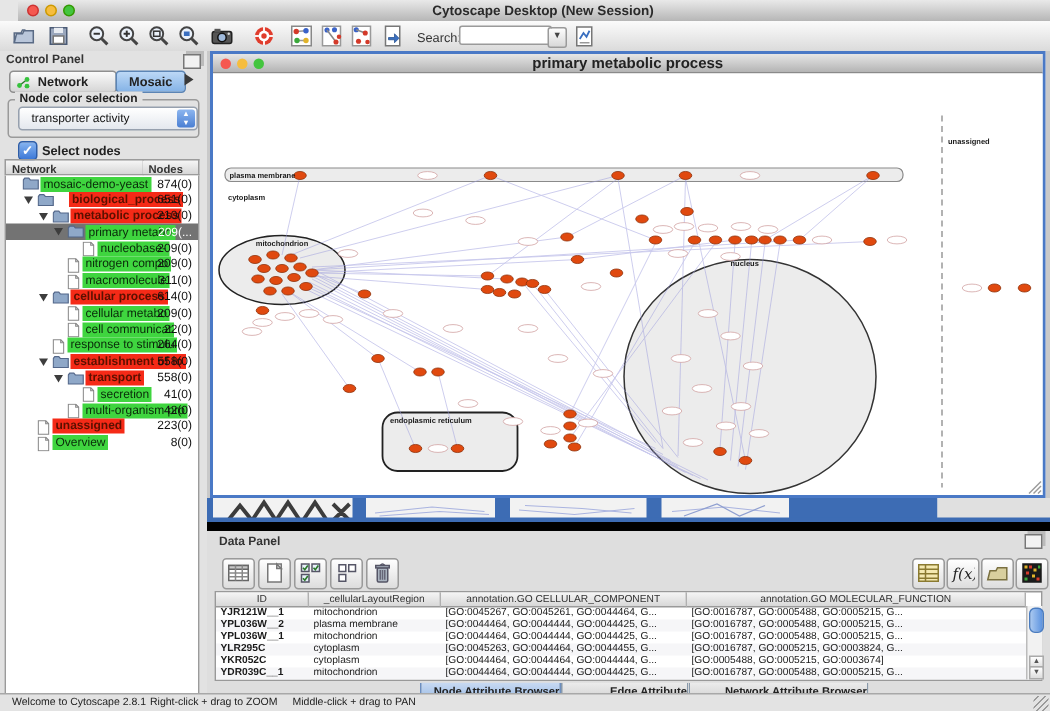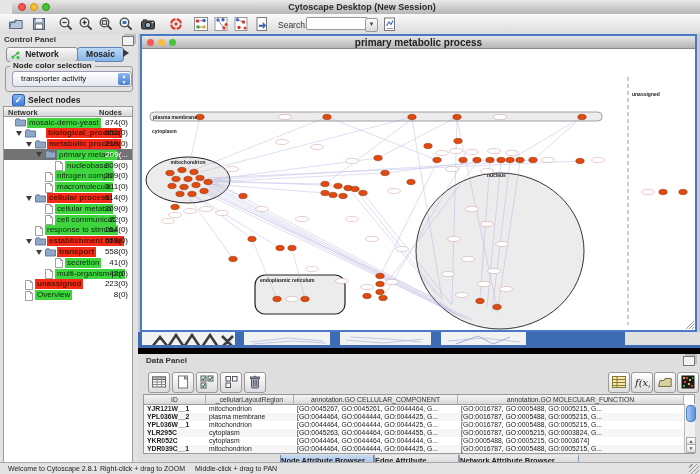--- a/index.html
+++ b/index.html
@@ -69,21 +69,21 @@
   .dt-hc{background:linear-gradient(#f5f5f5,#d8d8d8);border-right:1px solid #b0b0b0;border-bottom:1px solid #9a9a9a;
          font-size:6.8px;text-align:center;line-height:10px;color:#333;overflow:hidden;white-space:nowrap;box-sizing:border-box;}
   .dt-row{display:flex;height:8px;}
   .dt-row:nth-child(odd){background:#f6f6f8;}
   .dt-c{font-size:6.8px;line-height:8px;padding-left:3px;overflow:hidden;white-space:nowrap;box-sizing:border-box;color:#1a1a1a;}
   .dt-c.id{font-weight:bold;}
   #dp-scroll{left:546px;top:50px;width:10px;height:49px;background:#f2f2f2;border-left:1px solid #bbb;}
   #dp-thumb{left:1px;top:1px;width:8px;height:15px;border-radius:4px;background:linear-gradient(90deg,#a9c8f0,#5c93e0);border:1px solid #4a7cc0;}
   .scroll-arrow{left:1px;width:8px;height:7px;background:linear-gradient(#fff,#ddd);border:1px solid #aaa;font-size:5px;line-height:7px;text-align:center;color:#555;}
   .dp-tab{top:101px;height:12px;border:1px solid #8899aa;border-top:none;border-radius:0 0 4px 4px;font-size:7.5px;font-weight:bold;
-          text-align:left;line-height:12px;background:linear-gradient(#ececec,#d2d2d2);color:#222;box-sizing:border-box;}
+          text-align:right;line-height:12px;background:linear-gradient(#ececec,#d2d2d2);color:#222;box-sizing:border-box;}
   .dp-tab.active{background:linear-gradient(#c9daf2,#9dbde6);border-color:#6c8ebf;}
   
   #status-bar{left:0;top:462px;width:700px;height:12px;background:#e3e3e3;border-top:1px solid #a8a8a8;}
   .status-item{top:2px;font-size:7px;color:#222;}
   #grip{right:1px;top:1px;width:10px;height:10px;
         background:repeating-linear-gradient(135deg,transparent,transparent 2px,#9a9a9a 2px,#9a9a9a 3px);}
 </style>
 </head>
 <body>
 

